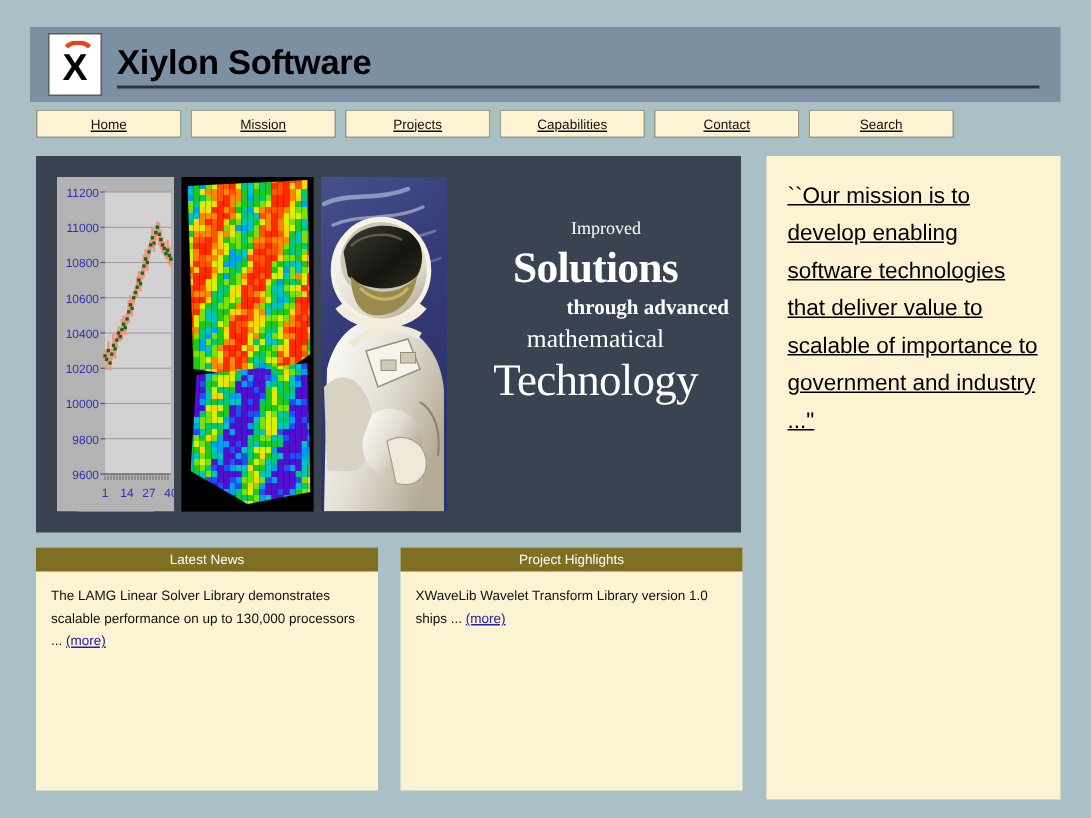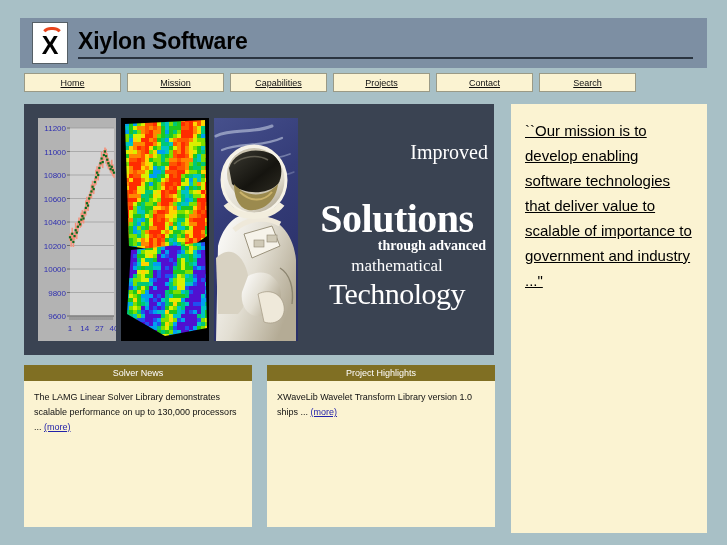--- a/index.html
+++ b/index.html
@@ -137,31 +137,30 @@
 
   .banner-text {
     position: absolute;
     left: 282px; top: 38px;
     width: 182px;
     color: #ffffff;
     font-family: "Liberation Serif", serif;
     text-align: center;
   }
   .bt-improved {
-    font-size: 20px;
-    text-align: right;
+    font-size: 12px;
+    text-align: center;
     padding-left: 14px;
     line-height: 20px;
   }
   .bt-solutions {
-    font-size: 40px;
+    font-size: 29px;
     font-weight: bold;
     line-height: 34px;
     letter-spacing: -0.5px;
-    margin-top: 40px;
   }
   .bt-through {
     font-size: 14px;
     font-weight: bold;
     text-align: right;
     padding-right: 2px;
     line-height: 19px;
   }
   .bt-math {
     font-size: 17px;
@@ -242,24 +241,24 @@
   </div>
 
   <div class="navbar">
     <div class="nav-item">
       <span class="nav-label">Home</span>
     </div>
     <div class="nav-item">
       <span class="nav-label">Mission</span>
     </div>
     <div class="nav-item">
-      <span class="nav-label">Capabilities</span>
+      <span class="nav-label">Projects</span>
     </div>
     <div class="nav-item">
-      <span class="nav-label">Projects</span>
+      <span class="nav-label">Capabilities</span>
     </div>
     <div class="nav-item">
       <span class="nav-label">Contact</span>
     </div>
     <div class="nav-item">
       <span class="nav-label">Search</span>
     </div>
   </div>
 
   <div class="banner">
@@ -3068,21 +3067,21 @@
       <div class="bt-math">mathematical</div>
       <div class="bt-technology">Technology</div>
     </div>
   </div>
 
   <div class="mission-panel">
     <span class="mission-text">``Our mission is to develop enabling software technologies that deliver value to scalable of importance to government and industry ..."</span>
   </div>
 
   <div class="infobox left">
-    <div class="infobox-head">Solver News</div>
+    <div class="infobox-head">Latest News</div>
     <div class="infobox-body">
       <span>The LAMG Linear Solver Library demonstrates scalable performance on up to 130,000 processors ... </span><span class="more-link">(more)</span>
     </div>
   </div>
 
   <div class="infobox right">
     <div class="infobox-head">Project Highlights</div>
     <div class="infobox-body">
       <span>XWaveLib Wavelet Transform Library version 1.0 ships ... </span><span class="more-link">(more)</span>
     </div>

